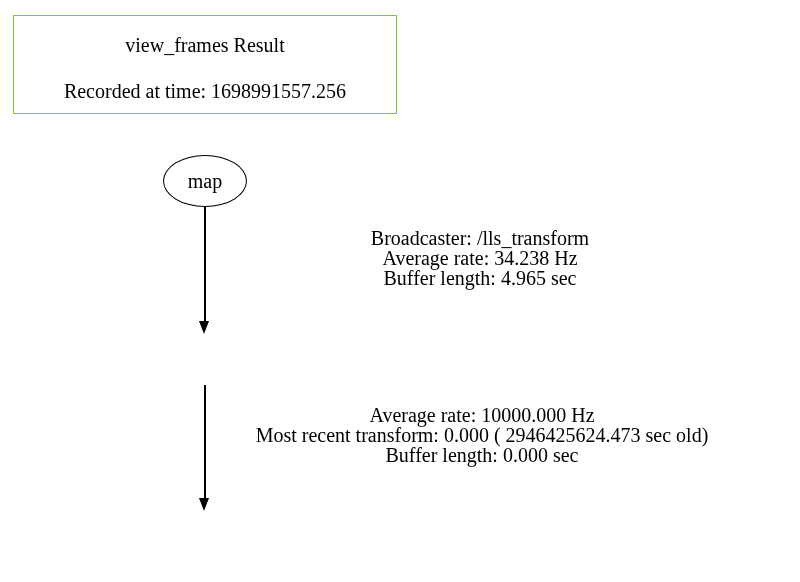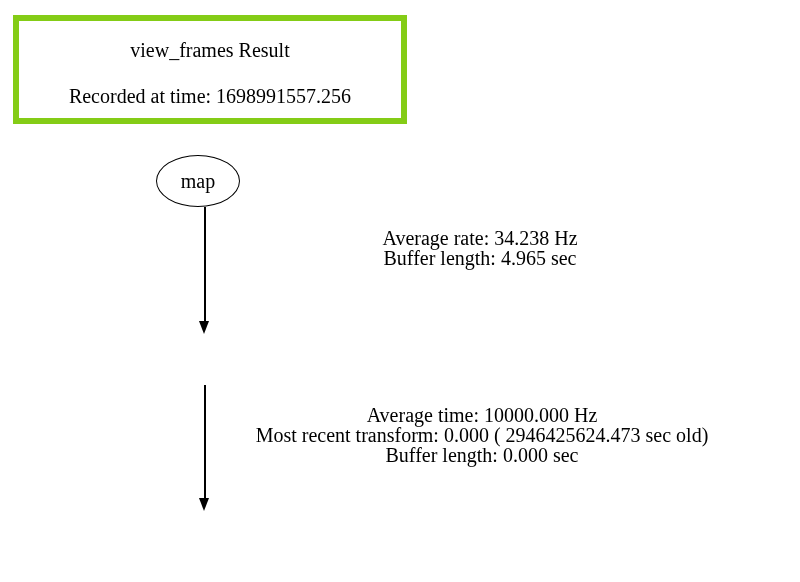--- a/index.html
+++ b/index.html
@@ -16,21 +16,21 @@
     color: #000000;
     overflow: hidden;
   }
   
   .title-box {
     position: absolute;
     left: 13px;
     top: 15px;
     width: 382px;
     height: 97px;
-    border: 6px solid #84cc16;
+    border: 1px solid #84cc16;
     background: #ffffff;
   }
   .title-line {
     position: absolute;
     left: 0;
     width: 100%;
     text-align: center;
     font-size: 20px;
     line-height: 23px;
     white-space: nowrap;
@@ -44,21 +44,21 @@
     border: 1.3px solid #000000;
     border-radius: 50%;
     background: #ffffff;
     display: flex;
     align-items: center;
     justify-content: center;
     font-size: 20px;
     white-space: nowrap;
     box-sizing: border-box;
   }
-  .node.map             { left: 156px; top: 155px; width: 84px;  height: 52px; }
+  .node.map             { left: 163px; top: 155px; width: 84px;  height: 52px; }
   .node.base-link       { left: 132px; top: 335px; width: 147px; height: 50px; }
   .node.base-scan-front { left: 90px;  top: 511px; width: 232px; height: 50px; }
 
   
   .edge-line {
     position: absolute;
     width: 1.5px;
     background: #000000;
   }
   .edge-line.e1 { left: 204px; top: 207px; height: 116px; }
@@ -96,27 +96,28 @@
     <div class="title-line l2">Recorded at time: 1698991557.256</div>
   </div>
 
   <div class="node map">
     <span>map</span>
   </div>
 
   <div class="edge-line e1"></div>
   <div class="arrowhead a1"></div>
   <div class="edge-label el1">
+    <div>Broadcaster: /lls_transform</div>
     <div>Average rate: 34.238 Hz</div>
     <div>Buffer length: 4.965 sec</div>
   </div>
 
 
   <div class="edge-line e2"></div>
   <div class="arrowhead a2"></div>
   <div class="edge-label el2">
-    <div>Average time: 10000.000 Hz</div>
+    <div>Average rate: 10000.000 Hz</div>
     <div>Most recent transform: 0.000 ( 2946425624.473 sec old)</div>
     <div>Buffer length: 0.000 sec</div>
   </div>
 
 
 </div>
 
 </body></html>

